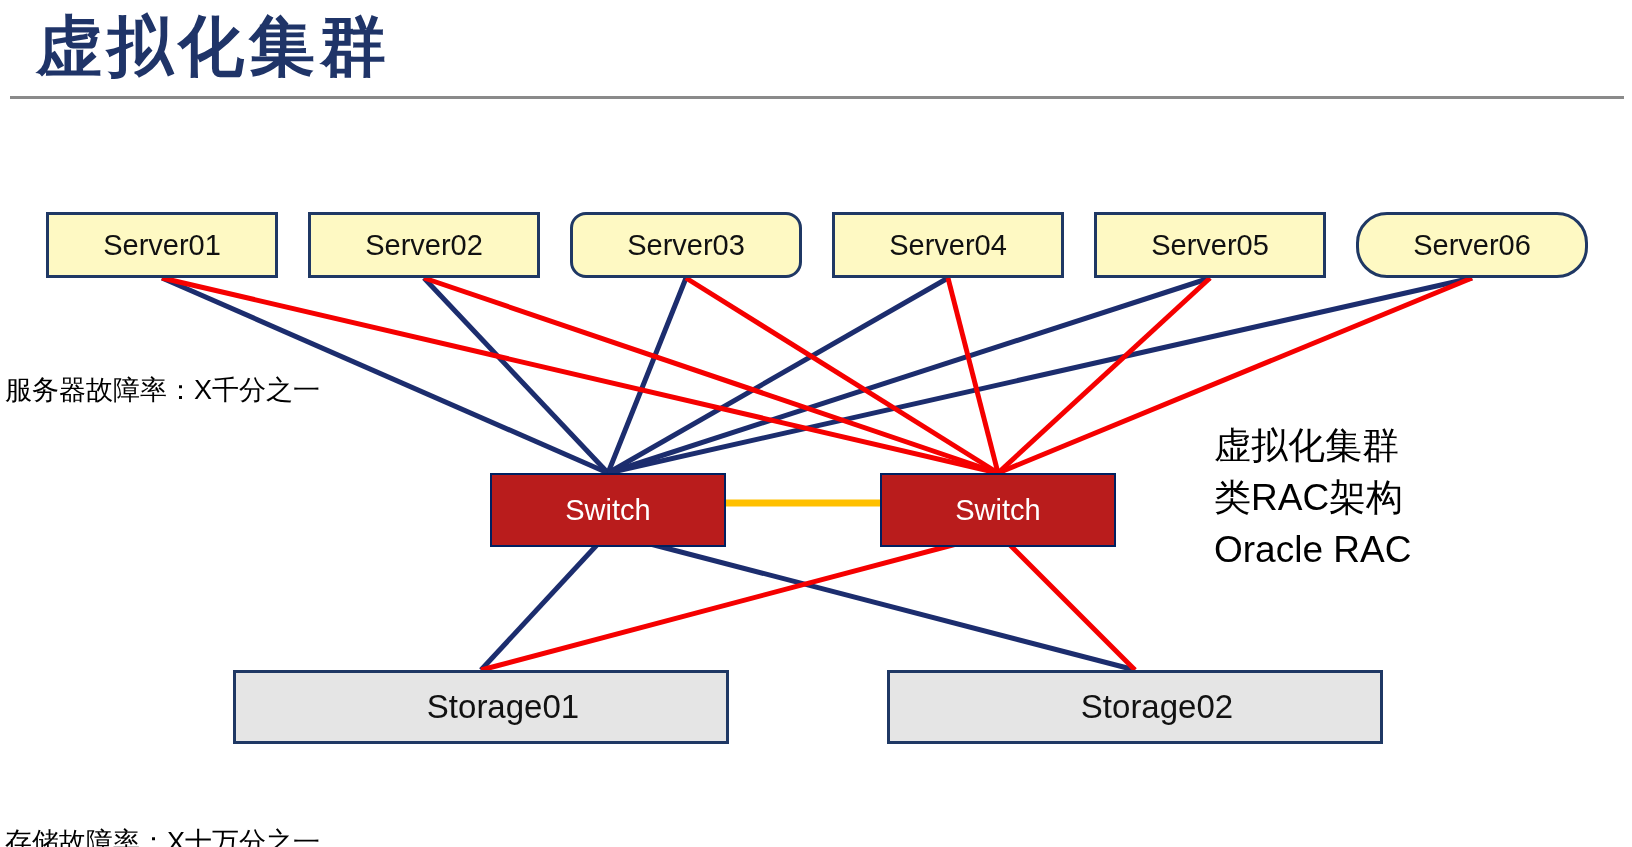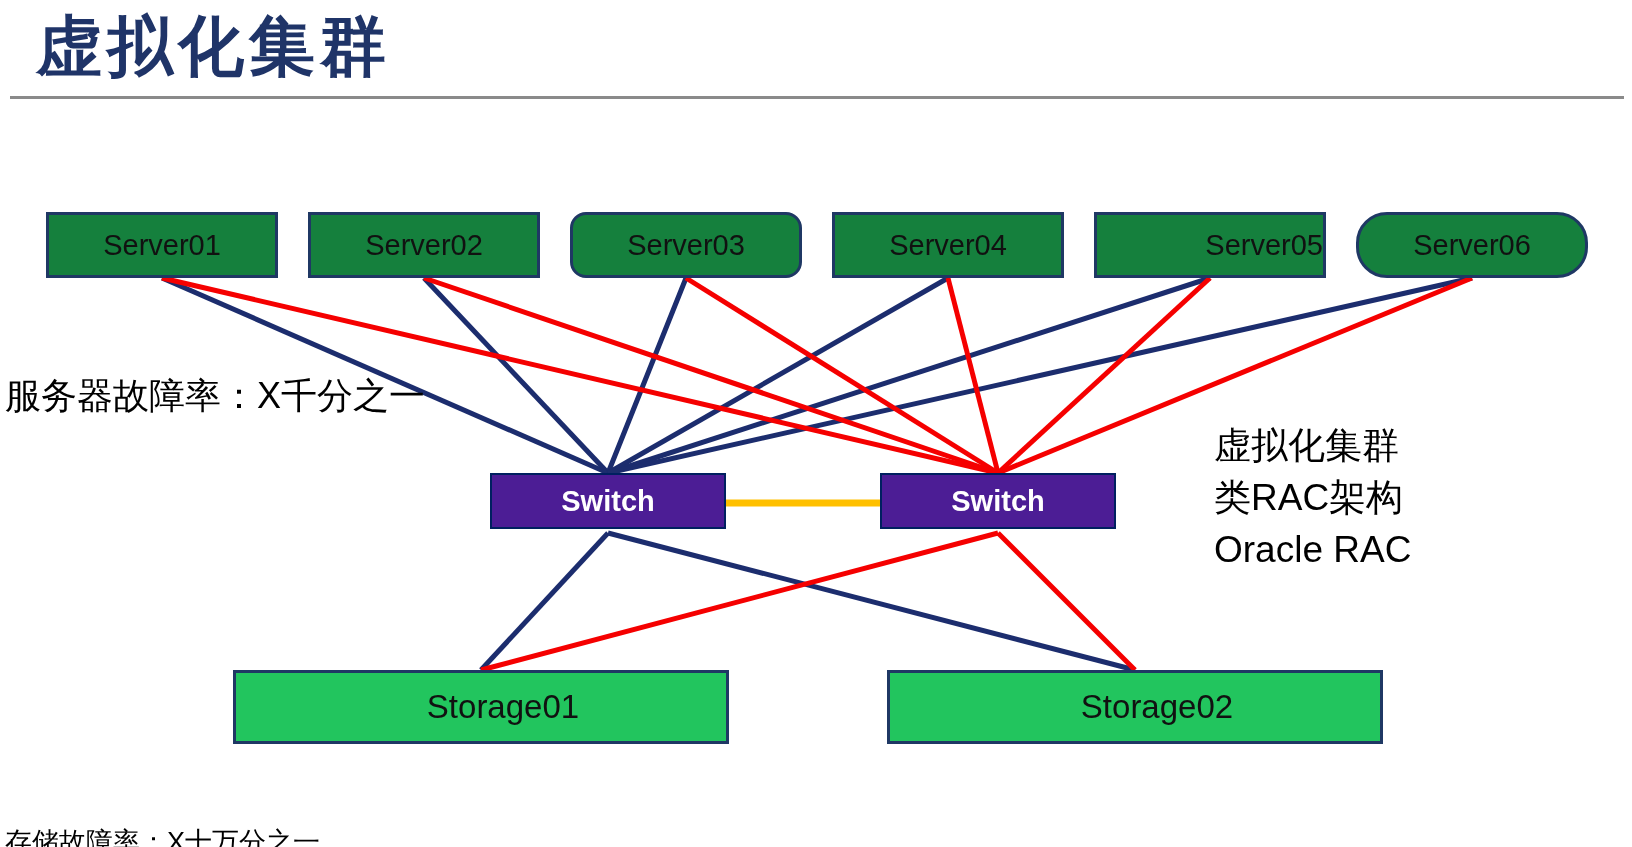--- a/index.html
+++ b/index.html
@@ -21,44 +21,44 @@
 
   #edge-layer{position:absolute;left:0;top:0;z-index:0;}
 
   .node{
     position:absolute;z-index:1;box-sizing:border-box;
     display:flex;align-items:center;justify-content:center;
     white-space:nowrap;
   }
   .server{
     width:232px;height:66px;top:212px;
-    background:#15803d;border:3px solid #1f3864;
+    background:#fef9c3;border:3px solid #1f3864;
     font-size:29px;color:#111111;
   }
   .server-1{left:46px;}  .server-2{left:308px;} .server-3{left:570px;border-radius:16px;}
-  .server-4{left:832px;} .server-5{left:1094px;justify-content:flex-end;}.server-6{left:1356px;border-radius:31px;}
+  .server-4{left:832px;} .server-5{left:1094px;}.server-6{left:1356px;border-radius:31px;}
 
   .switch{
-    width:236px;height:56px;top:473px;
-    background:#4c1d95;border:2px solid #002060;
-    font-size:29px;color:#ffffff;font-weight:bold;
+    width:236px;height:74px;top:473px;
+    background:#b91c1c;border:2px solid #002060;
+    font-size:29px;color:#ffffff;
   }
   .switch-1{left:490px;} .switch-2{left:880px;}
 
   .storage{
     width:496px;height:74px;top:670px;
-    background:#22c55e;border:3px solid #1f3864;
+    background:#e5e5e5;border:3px solid #1f3864;
     font-size:33px;color:#111111;padding-left:44px;
   }
   .storage-1{left:233px;} .storage-2{left:887px;}
 
   .note{
     position:absolute;color:#000000;white-space:nowrap;z-index:1;
   }
-  .note-server-fail{left:5px;top:372px;font-size:36px;}
+  .note-server-fail{left:5px;top:372px;font-size:27px;}
   .note-storage-fail{left:5px;top:824px;font-size:27px;}
   .note-cluster{
     left:1214px;top:420px;font-size:37px;line-height:52px;
   }
 </style>
 </head>
 <body>
 
 <div class="stage">
 

